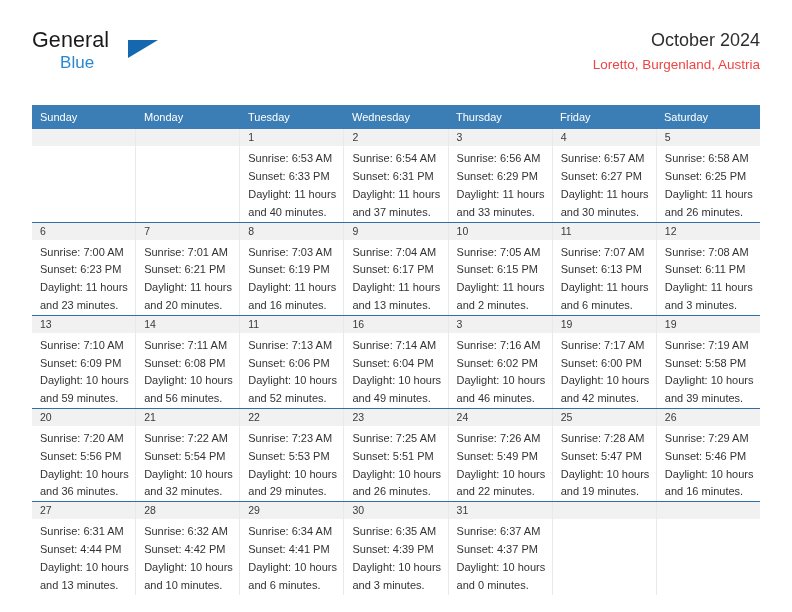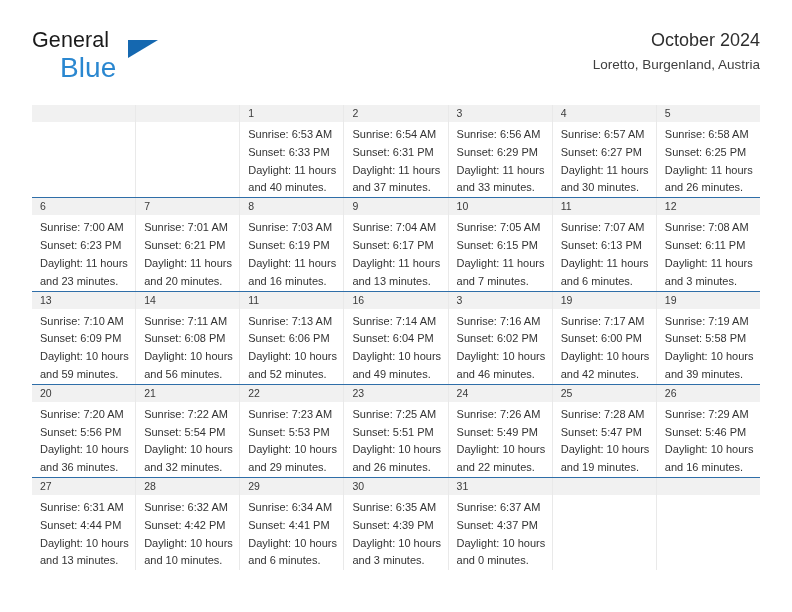--- a/index.html
+++ b/index.html
@@ -51,41 +51,41 @@
     top: 10px;
     width: 0;
     height: 0;
     border-left: 30px solid #1568b0;
     border-bottom: 18px solid transparent;
   }
   .brand-blue {
     position: absolute;
     left: 28px;
     top: 24px;
-    font-size: 28px;
+    font-size: 17px;
     color: #2a87d0;
     letter-spacing: 0.1px;
     line-height: 1;
   }
   .title-wrap {
     position: absolute;
     right: 0;
     top: 0;
     text-align: right;
   }
   .cal-title {
     font-size: 18px;
     color: #2e2e2e;
     line-height: 1.15;
     white-space: nowrap;
   }
   .cal-subtitle {
     margin-top: 6px;
     font-size: 13.5px;
-    color: #404040;
+    color: #ef4444;
     line-height: 1.15;
     white-space: nowrap;
   }
 
   
   .calendar {
     position: absolute;
     left: 32px;
     top: 105px;
     width: 728px;
@@ -155,20 +155,29 @@
     </div>
 
     <div class="title-wrap">
       <div class="cal-title">October 2024</div>
       <div class="cal-subtitle">Loretto, Burgenland, Austria</div>
     </div>
 
   </div>
 
   <div class="calendar">
+    <div class="weekday-row">
+        <div class="weekday">Sunday</div>
+        <div class="weekday">Monday</div>
+        <div class="weekday">Tuesday</div>
+        <div class="weekday">Wednesday</div>
+        <div class="weekday">Thursday</div>
+        <div class="weekday">Friday</div>
+        <div class="weekday">Saturday</div>
+      </div>
     <div id="weeks-container">
         <div class="week-row first">
           <div class="day-cell">
             <div class="day-num-band"></div>
             <div class="day-body">
               <div></div>
               <div></div>
               <div></div>
               <div></div>
             </div>
@@ -264,21 +273,21 @@
               <div>Daylight: 11 hours</div>
               <div>and 13 minutes.</div>
             </div>
           </div>
           <div class="day-cell">
             <div class="day-num-band">10</div>
             <div class="day-body">
               <div>Sunrise: 7:05 AM</div>
               <div>Sunset: 6:15 PM</div>
               <div>Daylight: 11 hours</div>
-              <div>and 7 minutes.</div>
+              <div>and 2 minutes.</div>
             </div>
           </div>
           <div class="day-cell">
             <div class="day-num-band">11</div>
             <div class="day-body">
               <div>Sunrise: 7:07 AM</div>
               <div>Sunset: 6:13 PM</div>
               <div>Daylight: 11 hours</div>
               <div>and 6 minutes.</div>
             </div>

